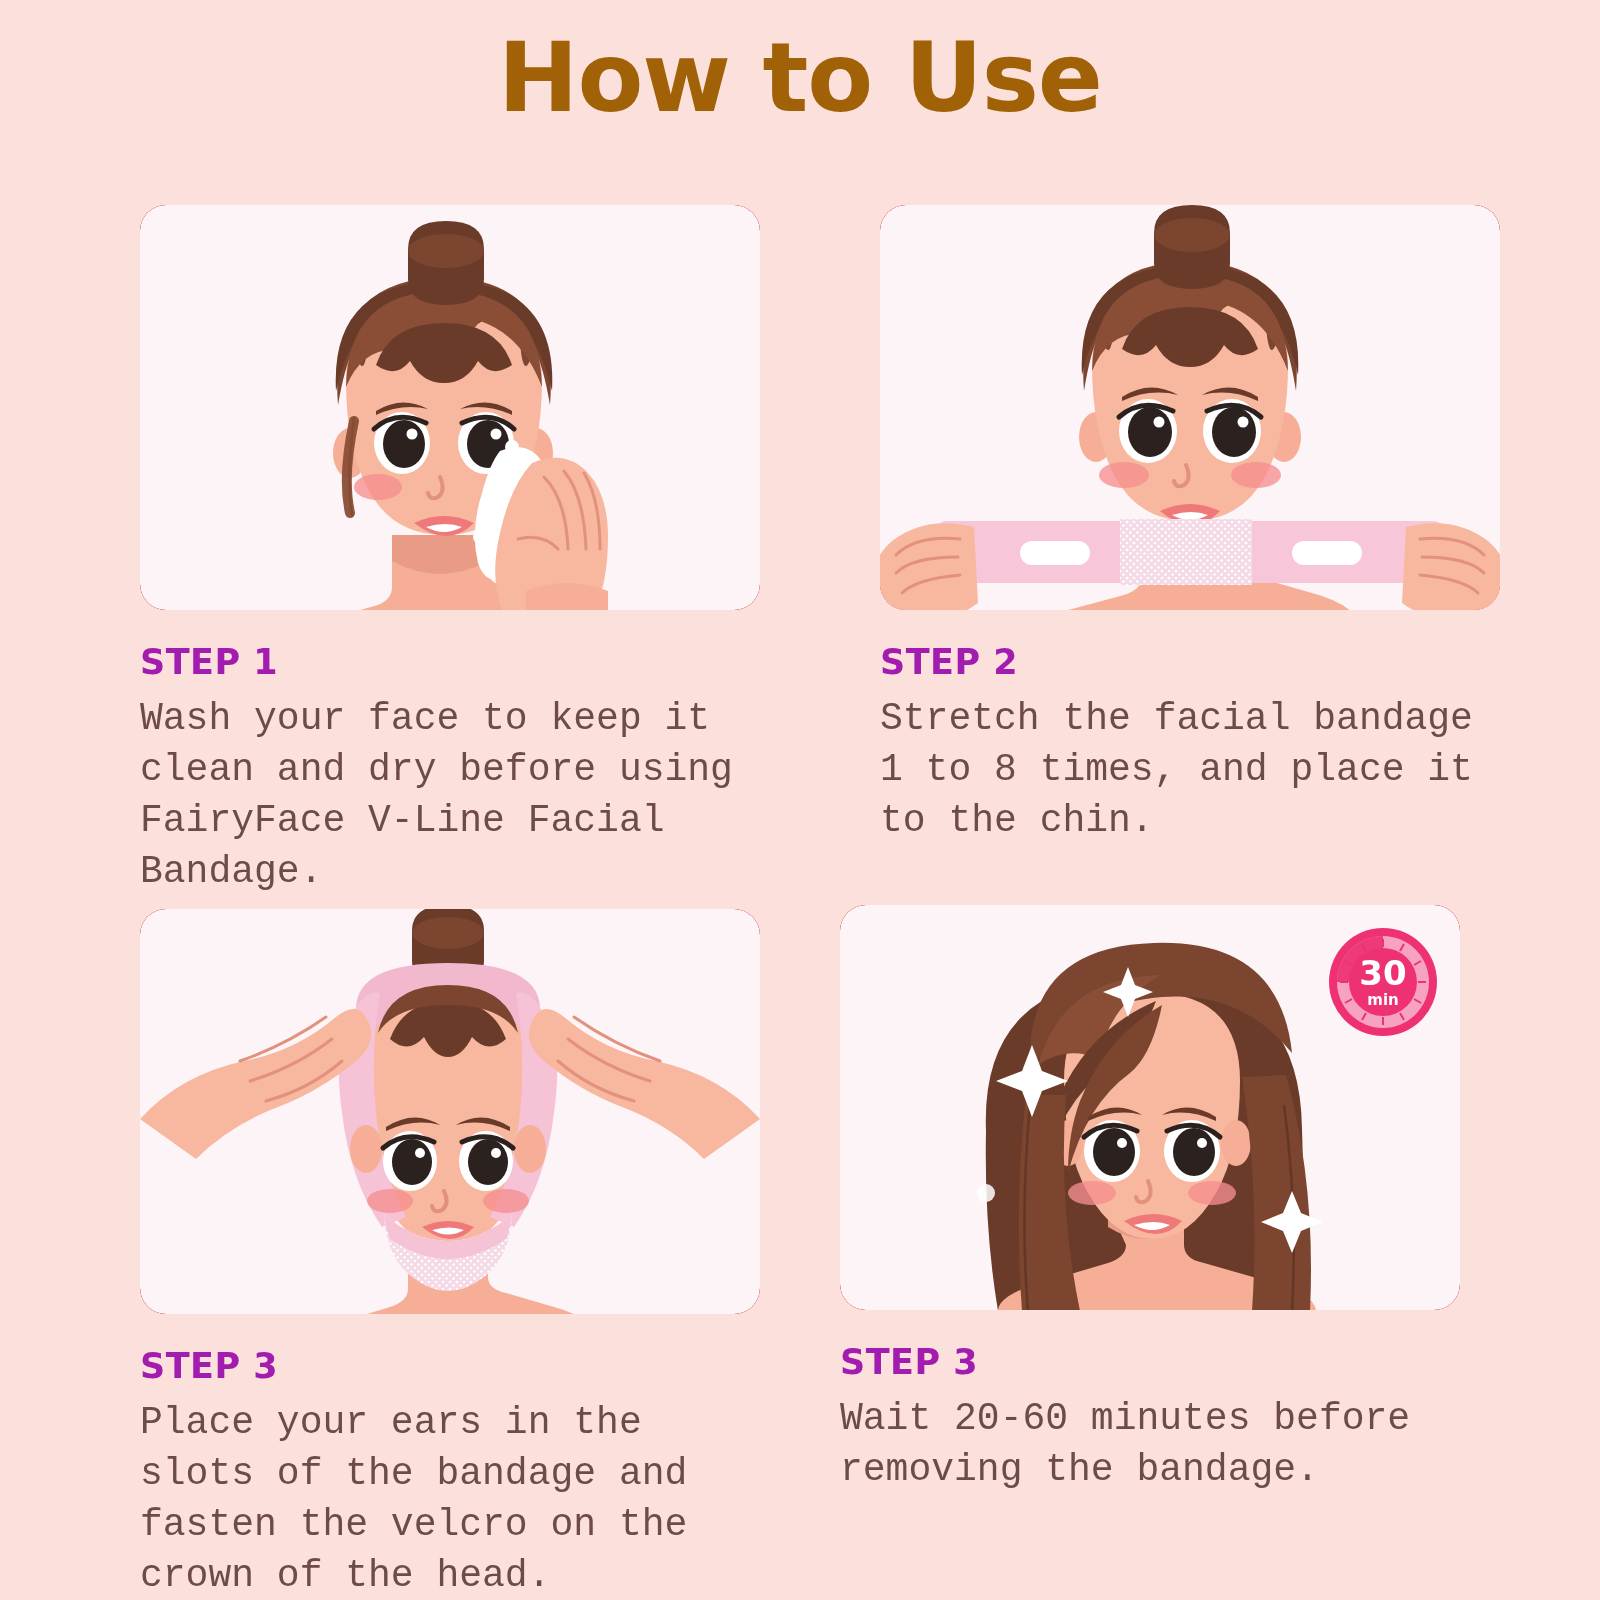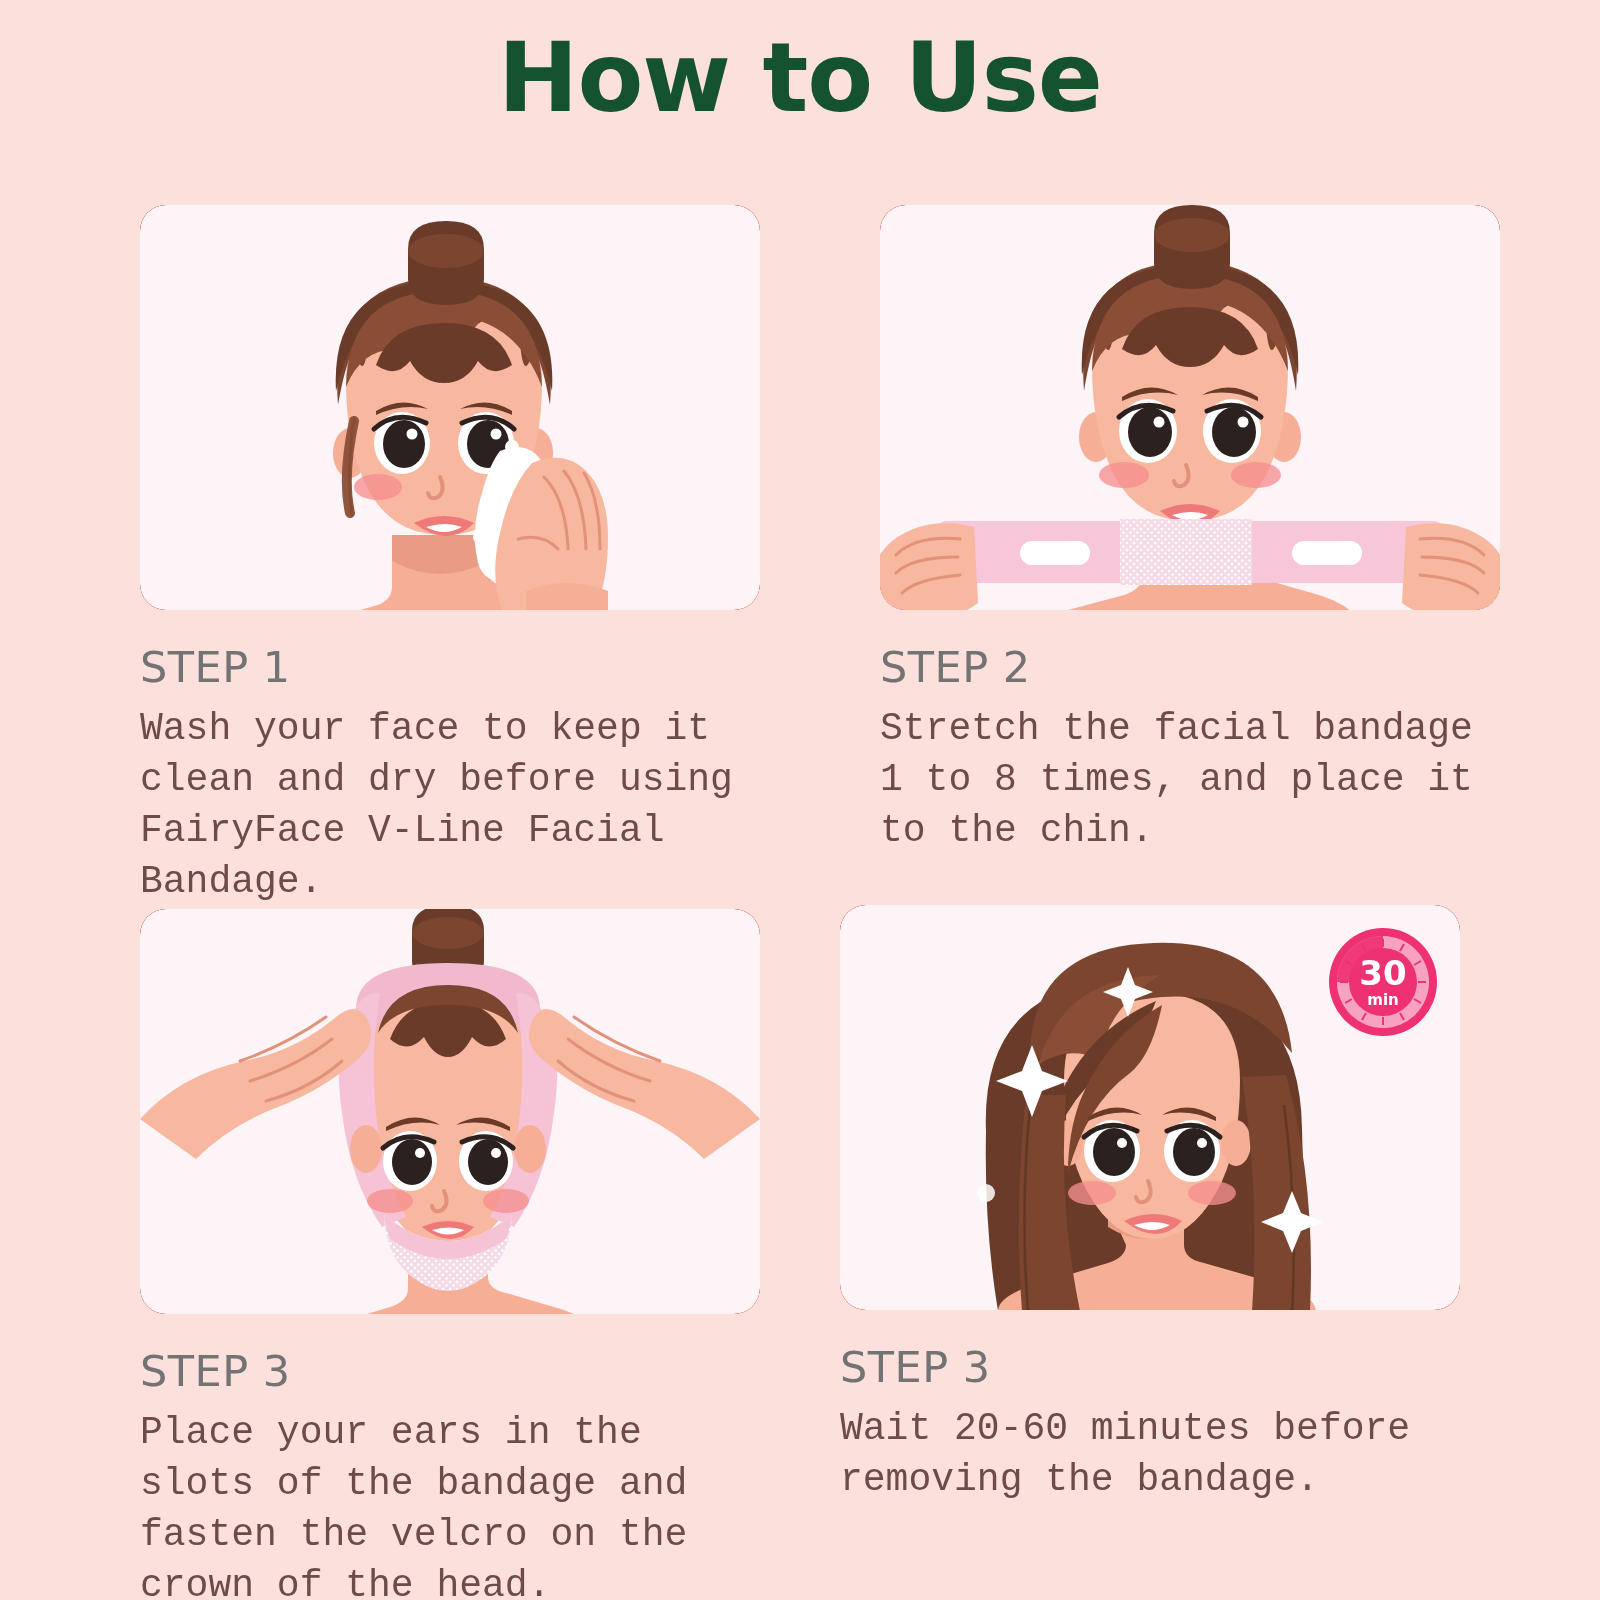--- a/index.html
+++ b/index.html
@@ -10,21 +10,21 @@
     overflow:hidden;
   }
   .page{position:relative;width:1600px;height:1600px;}
 
   .title{
     position:absolute;left:0;top:22px;width:1600px;
     text-align:center;
     font-size:96px;
     font-weight:bold;
     letter-spacing:-1px;
-    color:#14532d;
+    color:#a16207;
     font-family:"DejaVu Sans", sans-serif;
   }
 
   .grid{
     position:absolute;left:140px;top:205px;
     width:1320px;height:1360px;
   }
   .cell{position:absolute;width:620px;}
   .cell.c1{left:0;top:0;}
   .cell.c2{left:716px;top:0;margin-left:24px;}
@@ -33,21 +33,21 @@
 
   .card{
     position:relative;
     width:620px;height:405px;
     background:#b91c1c;
     border-radius:26px;
     overflow:hidden;
   }
   .caption{padding-top:32px;}
   .step-label{
-    font-size:43px;font-weight:normal;color:#737373;
+    font-size:35px;font-weight:bold;color:#a21caf;
     letter-spacing:.5px;
     font-family:"DejaVu Sans", sans-serif;
     margin-bottom:12px;
   }
   .step-text{
     font-size:38px;line-height:1.34;color:#6C4B49;
     font-family:Liberation Mono, monospace;
     max-width:630px;
     white-space:pre-line;
   }

